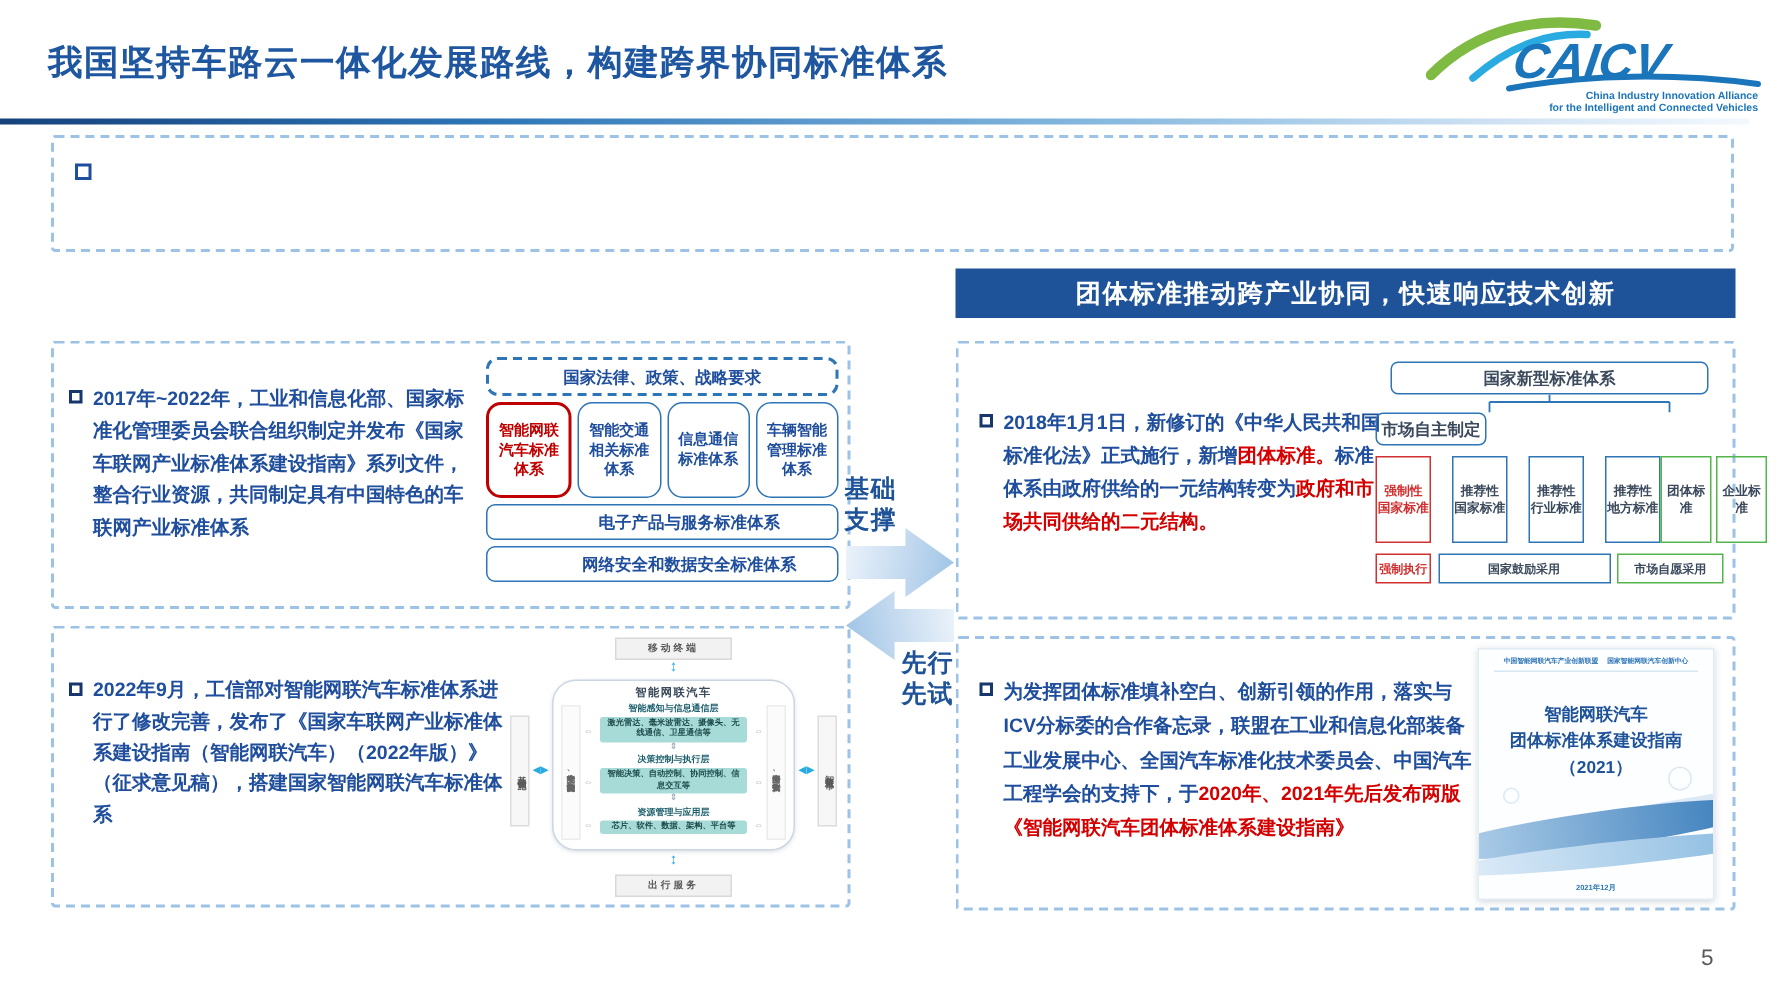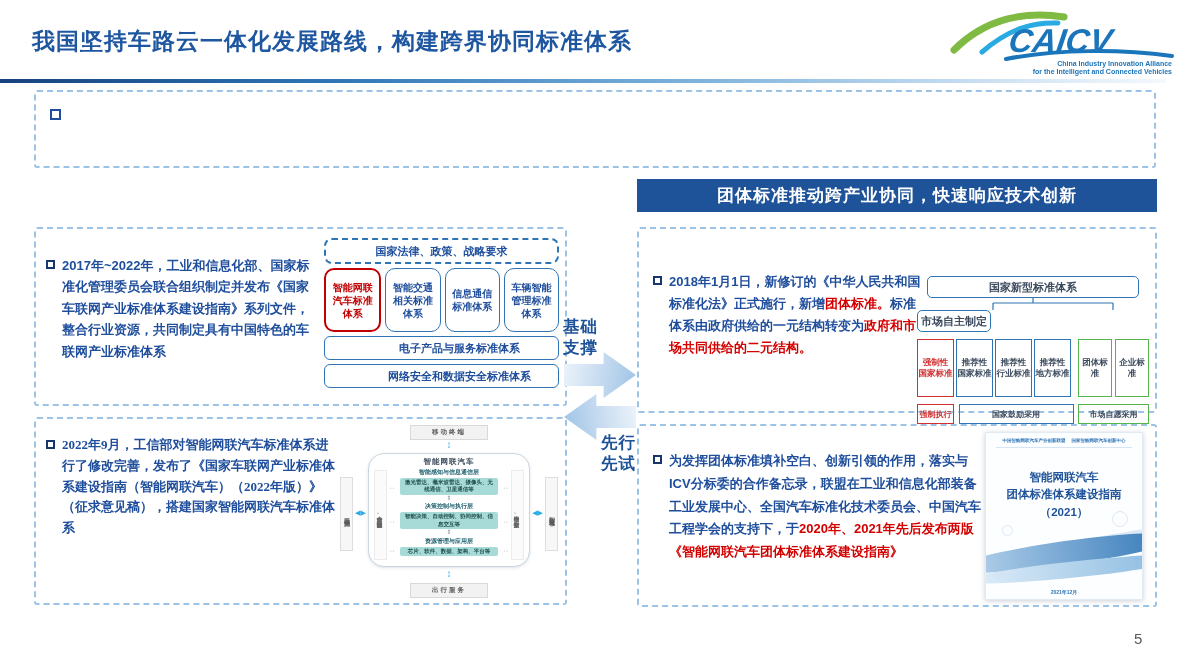--- a/index.html
+++ b/index.html
@@ -67,28 +67,28 @@
   .mid { position:absolute; left:561px; top:316px; width:78px; height:164px; }
   .mid-label { position:absolute; width:36px; font-size:16.5px; font-weight:bold; color:#1E5299; line-height:1.25; letter-spacing:1px; }
   .ml1 { left:2px; top:0; } .ml2 { left:40px; top:116px; }
   .block-arrow { position:absolute; width:72px; height:46px; }
   .ar { top:36px; left:3px; background:linear-gradient(100deg,#EDF4FB 0%,#C3D9EF 55%,#9CC3E5 100%);
        clip-path:polygon(0 26%,55% 26%,55% 0,100% 50%,55% 100%,55% 74%,0 74%); }
   .al { top:78px; left:3px; background:linear-gradient(260deg,#EDF4FB 0%,#C3D9EF 55%,#9CC3E5 100%);
        clip-path:polygon(100% 26%,45% 26%,45% 0,0 50%,45% 100%,45% 74%,100% 74%); }
 
   
-  .d3 { position:absolute; right:6px; top:12px; width:232px;margin-top:35px; }
+  .d3 { position:absolute; right:6px; top:12px; width:232px; }
   .d3-root { width:212px; margin:0 auto; height:22px; border:1.5px solid #2E75B6; border-radius:5px; font-size:11px; font-weight:bold; color:#3C4A5E; display:flex; align-items:center; justify-content:center; }
   .d3-conn { display:block; margin:0 auto; }
   .d3-branches { display:flex; justify-content:space-between; }
   .branch { height:22px; border:1.5px solid #2E75B6; border-radius:5px; font-size:11px; font-weight:bold; color:#3C4A5E; display:flex; align-items:center; justify-content:center; }
   .br-gov { width:152px; } .br-mkt { width:74px; }
   .d3-grid { display:flex; justify-content:space-between; margin-top:7px; }
-  .gcluster { display:flex; gap:2px; } .mcluster { display:flex; gap:3px; }
+  .gcluster { display:flex; gap:14px; } .mcluster { display:flex; gap:3px; }
   .std-box { height:58px; border:1.5px solid #2E75B6; display:flex; flex-direction:column; align-items:center; justify-content:center; font-size:8.5px; font-weight:bold; color:#3C4A5E; line-height:1.3; text-align:center; }
   .std-box span { display:block; }
   .w37 { width:37px; } .w34 { width:34px; }
   .std-red { border-color:#D03030; color:#D03030; }
   .std-green { border-color:#54B54B; }
   .d3-footer { display:flex; justify-content:space-between; margin-top:7px; }
   .foot-box { height:20px; border:1.5px solid #2E75B6; display:flex; align-items:center; justify-content:center; font-size:8px; font-weight:bold; color:#3C4A5E; }
   .f-red { width:37px; border-color:#D03030; color:#D03030; }
   .f-gov { width:115px; } .f-mkt { width:71px; border-color:#54B54B; }
 
@@ -142,21 +142,21 @@
         <div class="pillar">智能交通相关标准体系</div>
         <div class="pillar">信息通信标准体系</div>
         <div class="pillar">车辆智能管理标准体系</div>
       </div>
       <div class="d1-base">电子产品与服务标准体系</div>
       <div class="d1-base">网络安全和数据安全标准体系</div>
     </div>
   </div>
 
   <div class="cbox lb2">
-    <div class="btext" style="left:10px; top:16px; width:294px; line-height:1.6;font-family:Liberation Serif, serif;">
+    <div class="btext" style="left:10px; top:31px; width:294px; line-height:1.6;">
       <span class="sq2"></span>
       <span>2022年9月，工信部对智能网联汽车标准体系进行了修改完善，发布了《国家车联网产业标准体系建设指南（智能网联汽车）（2022年版）》（征求意见稿），搭建国家智能网联汽车标准体系</span>
     </div>
     <div class="d2">
       <div class="terminal t-top">移动终端</div>
       <span class="varrow va1">↕</span>
       <div class="vrail vr-outl">基础设施</div>
       <div class="vrail vr-outr">智慧城市</div>
       <span class="harrow ha-l">◀▶</span>
       <span class="harrow ha-r">◀▶</span>

